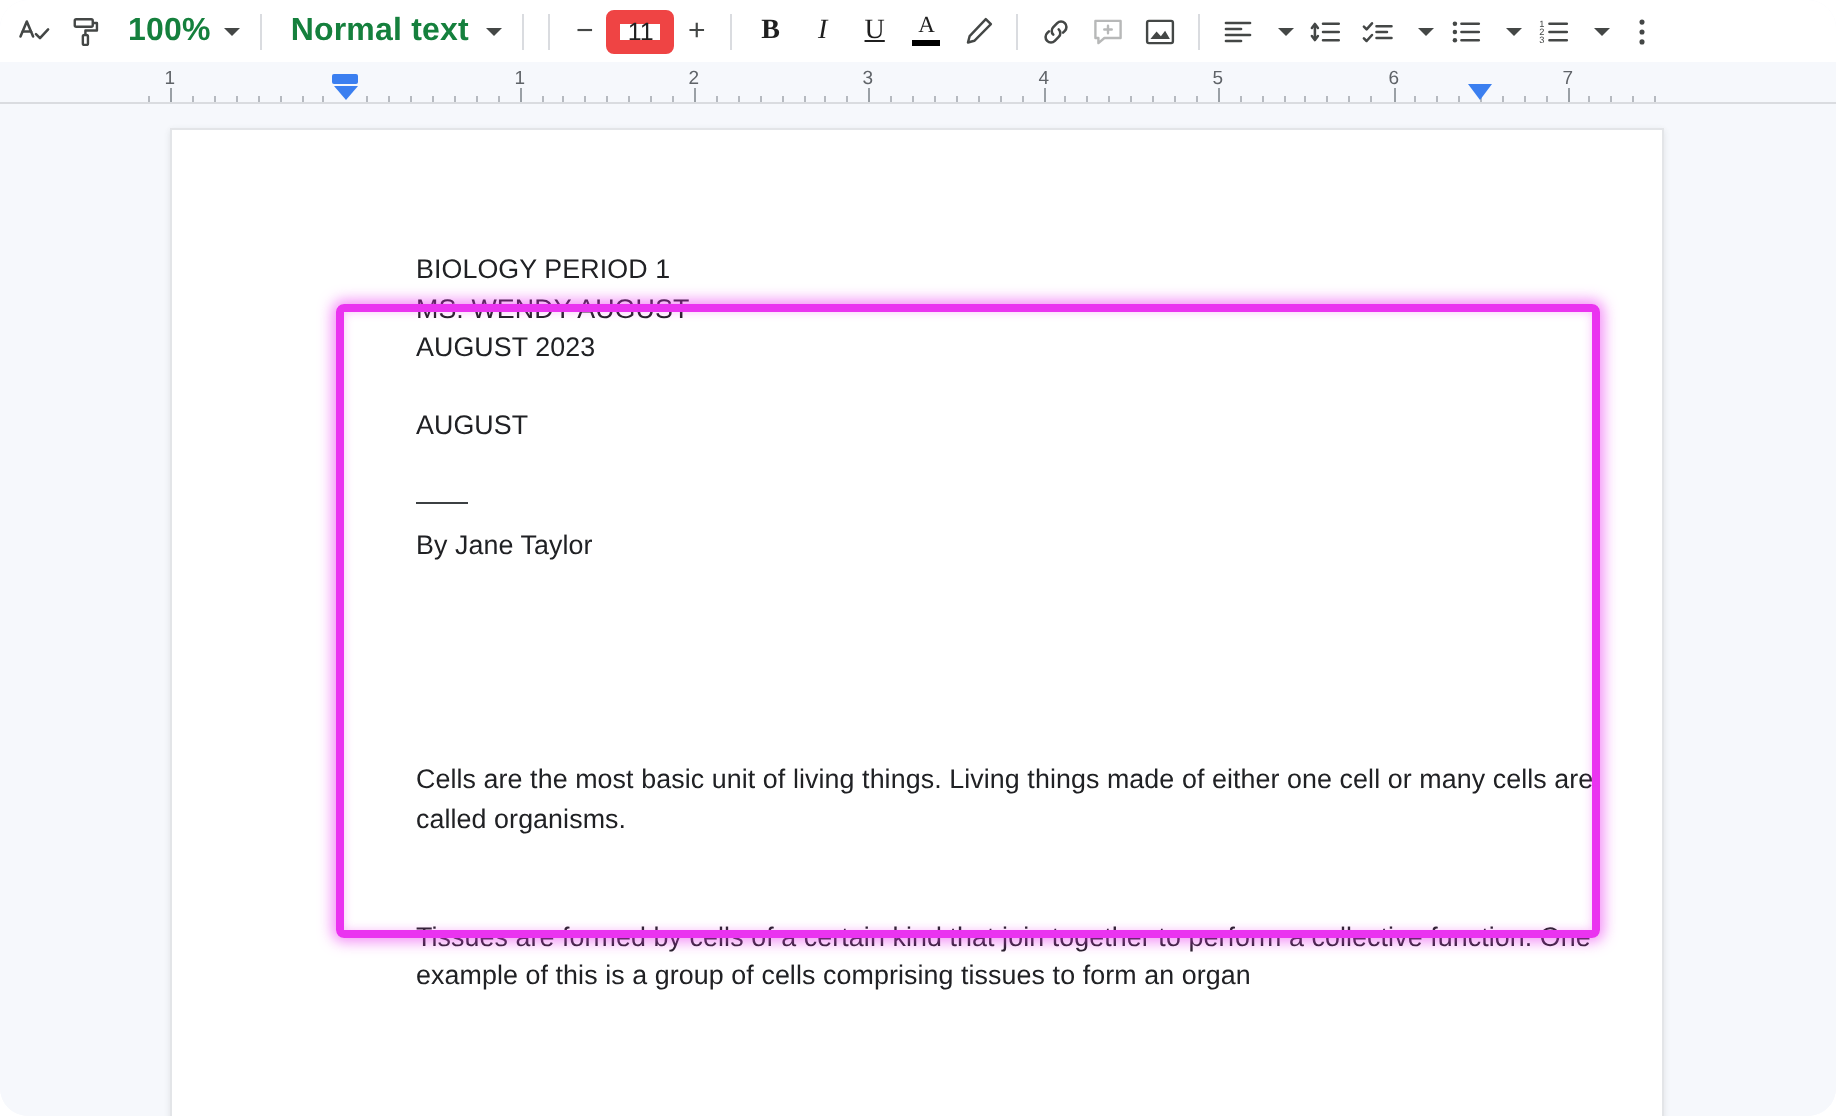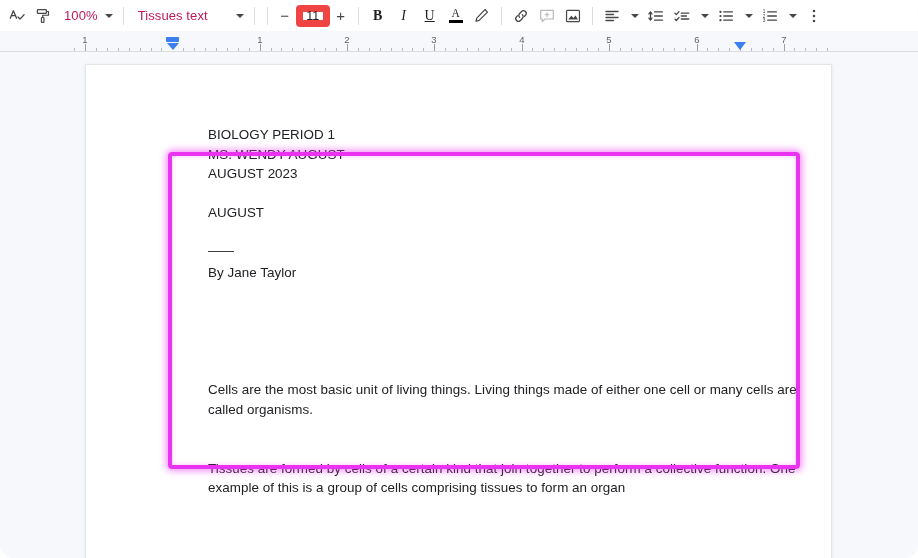--- a/index.html
+++ b/index.html
@@ -40,24 +40,25 @@
     color: #444746;
     flex: 0 0 auto;
   }
   .tb-sep {
     width: 1px; height: 18px;
     background: #dadce0;
     margin: 0 6px;
     flex: 0 0 auto;
   }
   .tb-text {
-    font-size: 13px;
-    color: #be185d;
+    font-size: 16px;
+    color: #15803d;
     letter-spacing: .1px;
     white-space: nowrap;
+    font-weight: bold;
   }
   .tb-combo {
     height: 25px;
     display: flex; align-items: center;
     gap: 4px;
     padding: 0 4px 0 8px;
     border-radius: 4px;
     cursor: pointer;
     flex: 0 0 auto;
   }
@@ -212,21 +213,21 @@
     </div>
 
     <div class="tb-combo">
       <span class="tb-text">100%</span>
       <span class="caret"></span>
     </div>
 
     <div class="tb-sep"></div>
 
     <div class="tb-combo" style="min-width:118px;justify-content:space-between;">
-      <span class="tb-text">Tissues text</span>
+      <span class="tb-text">Normal text</span>
       <span class="caret"></span>
     </div>
 
     <div class="tb-sep"></div>
 
 
     <div class="tb-sep"></div>
 
     <div class="pm">−</div>
     <div class="fsize-box">11</div>

